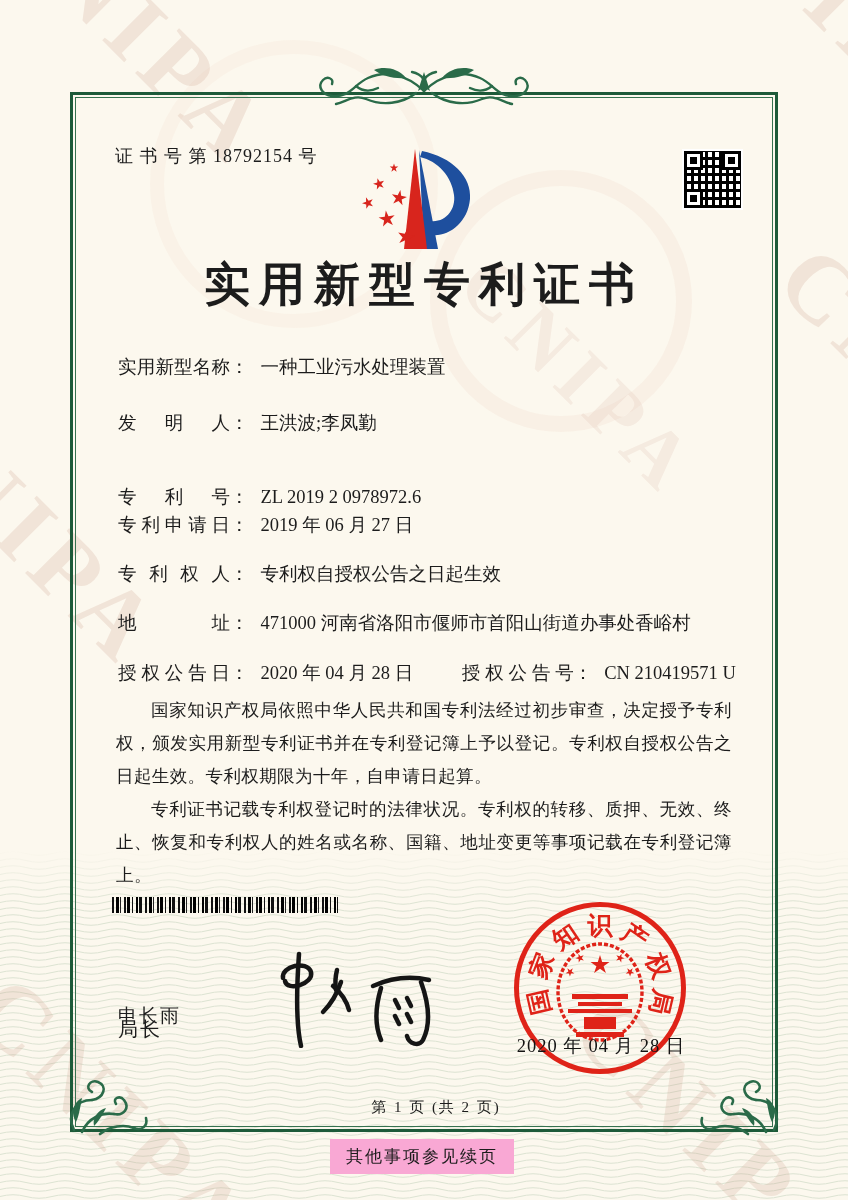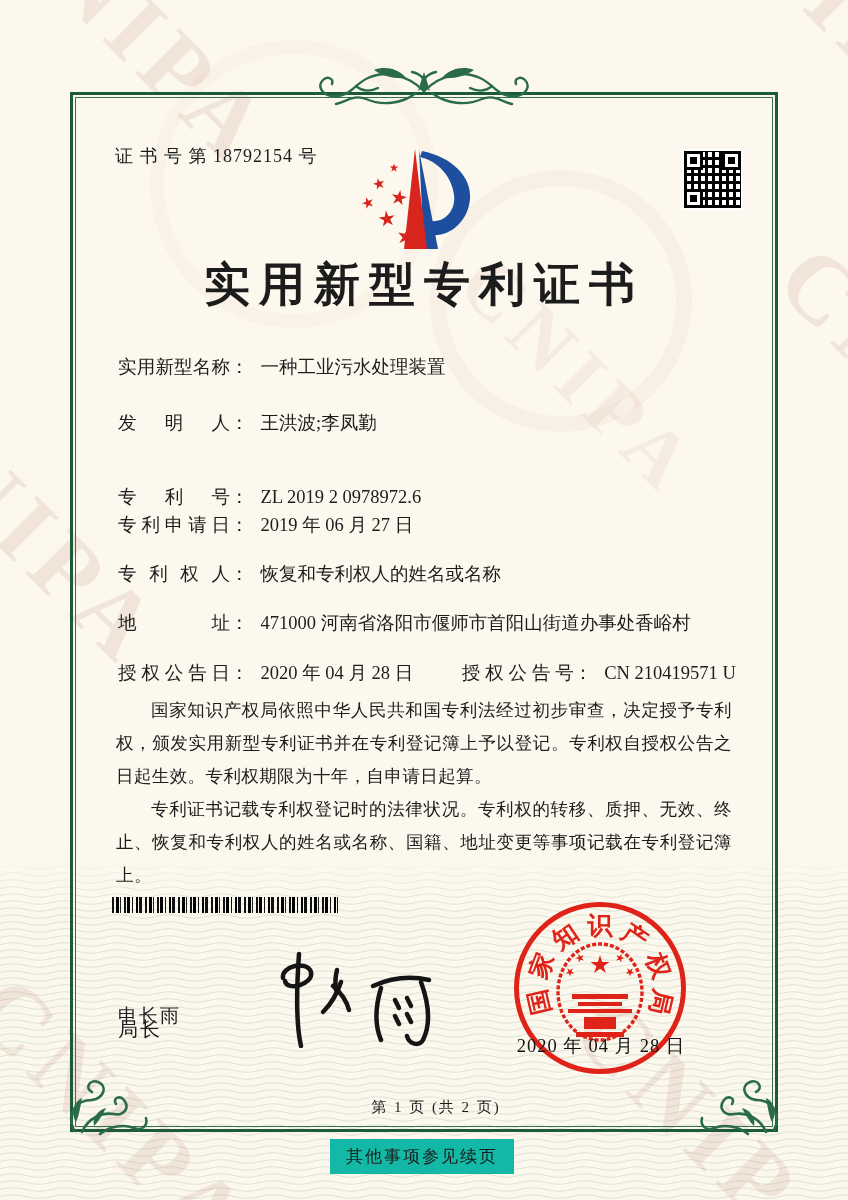--- a/index.html
+++ b/index.html
@@ -63,21 +63,21 @@
     border:5px solid #df2318;border-radius:50%;}
   .seal-ch{position:absolute;left:50%;top:50%;width:28px;height:28px;margin:-14px 0 0 -14px;
     text-align:center;line-height:28px;font-size:25px;font-weight:700;color:#df2318;
     transform:rotate(var(--a)) translateY(-62px);}
   .emblem{position:absolute;left:50%;top:50%;transform:translate(-50%,-50%);margin-top:4px;}
   .seal-date{position:absolute;left:506px;top:1033px;width:190px;text-align:center;z-index:13;
     font-size:18.5px;letter-spacing:1px;color:#141414;}
   
   .page-note{position:absolute;left:0;top:1098px;width:848px;text-align:center;z-index:10;
     font-size:15px;letter-spacing:2px;padding-left:12px;}
-  .cont-note{position:absolute;left:330px;top:1139px;z-index:10;background:#14b8a6;
+  .cont-note{position:absolute;left:330px;top:1139px;z-index:10;background:#f9a8d4;
     padding:6px 16px;font-size:17px;letter-spacing:2px;}
 </style>
 </head>
 <body>
 
 <div class="page">
 
   <svg class="waves" width="848" height="350">
     <defs>
       <pattern id="wv" width="52" height="7" patternUnits="userSpaceOnUse">
@@ -186,21 +186,21 @@
   <div class="frow" style="top:410px">
     <span class="flabel">发明人</span><span class="fcolon">：</span><span>王洪波;李凤勤</span>
   </div>
   <div class="frow" style="top:484px">
     <span class="flabel">专利号</span><span class="fcolon">：</span><span>ZL 2019 2 0978972.6</span>
   </div>
   <div class="frow" style="top:512px">
     <span class="flabel">专利申请日</span><span class="fcolon">：</span><span>2019 年 06 月 27 日</span>
   </div>
   <div class="frow" style="top:561px">
-    <span class="flabel">专利权人</span><span class="fcolon">：</span><span>恢复和专利权人的姓名或名称</span>
+    <span class="flabel">专利权人</span><span class="fcolon">：</span><span>专利权自授权公告之日起生效</span>
   </div>
   <div class="frow" style="top:610px">
     <span class="flabel">地址</span><span class="fcolon">：</span><span>471000 河南省洛阳市偃师市首阳山街道办事处香峪村</span>
   </div>
   <div class="frow" style="top:660px">
     <span>
       <span class="flabel">授权公告日</span><span class="fcolon">：</span><span>2020 年 04 月 28 日</span>
     </span>
     <span class="grant2">
       <span class="flabel">授权公告号</span><span class="fcolon">：</span><span>CN 210419571 U</span>

